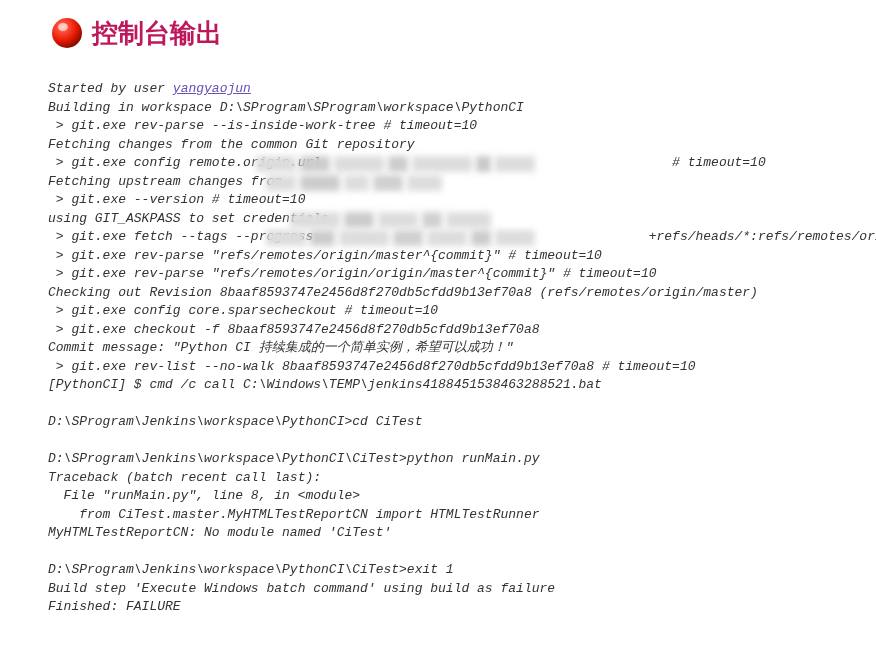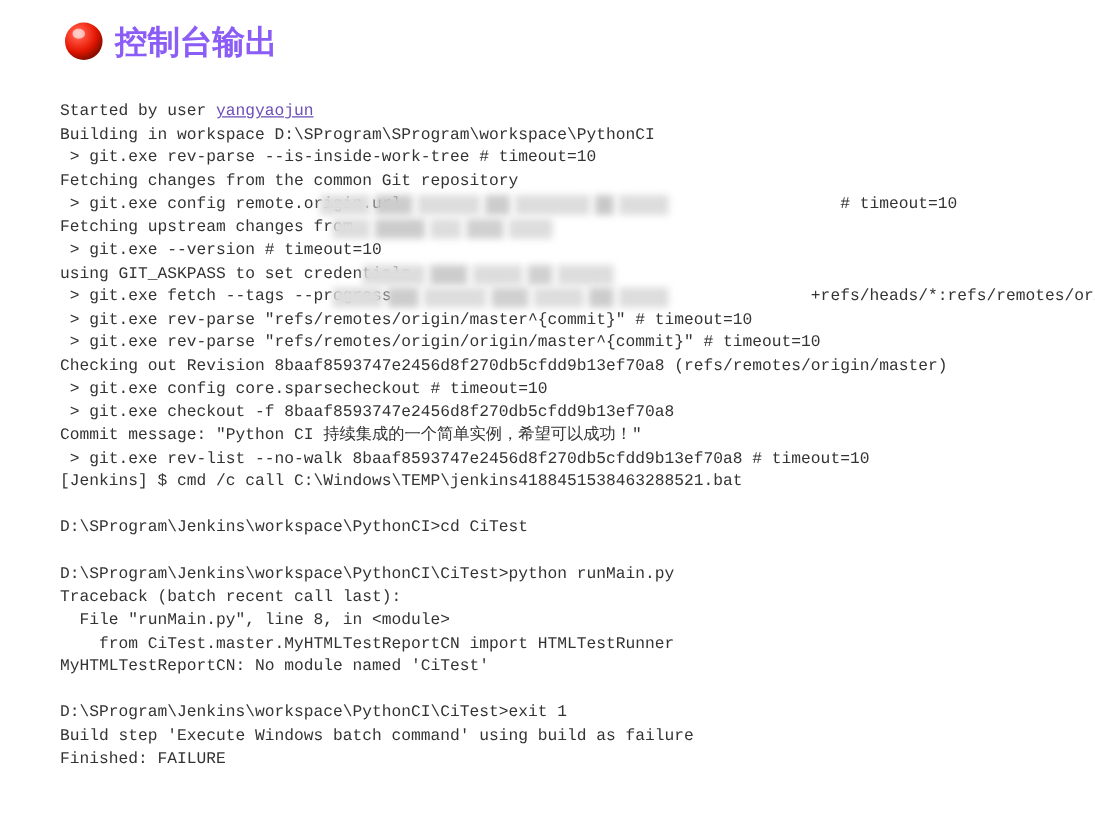--- a/index.html
+++ b/index.html
@@ -19,35 +19,35 @@
       width: 38px;
       height: 38px;
       margin-right: 6px;
       display: inline-flex;
       align-items: center;
       justify-content: center;
     }
     .title {
       font-size: 26px;
       font-weight: bold;
-      color: #8b5cf6;
+      color: #be185d;
     }
     .console {
       font-family: "Courier New", Courier, monospace;
       font-size: 13px;
       line-height: 18.5px;
       color: #333;
       white-space: pre;
       position: relative;
     }
     .console a {
       color: #6b4eb7;
       text-decoration: underline;
     }
-    .line { position: relative; }
+    .line { position: relative; font-style: italic; }
     .blur1 { left: 208px; width: 348px; }
     .blur2 { left: 218px; width: 220px; }
     .blur3 { left: 242px; width: 242px; }
     .blur4 { left: 218px; width: 322px; }
     .blur-chunk {
       position: absolute;
       display: flex;
       gap: 4px;
       top: 1px;
       height: 16px;
@@ -89,21 +89,21 @@
 <span class="line"> &gt; git.exe --version # timeout=10</span>
 <span class="line"><span>using GIT_ASKPASS to set credentials </span><span class="blur-chunk blur3"><span style="width:50px"></span><span style="width:30px;background:#ccc"></span><span style="width:40px"></span><span style="width:20px;background:#d0d0d0"></span><span style="width:45px"></span></span></span>
 <span class="line"><span> &gt; git.exe fetch --tags --progress                                           +refs/heads/*:refs/remotes/origin/*</span><span class="blur-chunk blur4"><span style="width:40px"></span><span style="width:25px;background:#ccc"></span><span style="width:50px"></span><span style="width:30px;background:#d0d0d0"></span><span style="width:40px"></span><span style="width:20px;background:#ccc"></span><span style="width:40px"></span></span></span>
 <span class="line"> &gt; git.exe rev-parse "refs/remotes/origin/master^{commit}" # timeout=10</span>
 <span class="line"> &gt; git.exe rev-parse "refs/remotes/origin/origin/master^{commit}" # timeout=10</span>
 <span class="line">Checking out Revision 8baaf8593747e2456d8f270db5cfdd9b13ef70a8 (refs/remotes/origin/master)</span>
 <span class="line"> &gt; git.exe config core.sparsecheckout # timeout=10</span>
 <span class="line"> &gt; git.exe checkout -f 8baaf8593747e2456d8f270db5cfdd9b13ef70a8</span>
 <span class="line">Commit message: "Python CI 持续集成的一个简单实例，希望可以成功！"</span>
 <span class="line"> &gt; git.exe rev-list --no-walk 8baaf8593747e2456d8f270db5cfdd9b13ef70a8 # timeout=10</span>
-<span class="line">[Jenkins] $ cmd /c call C:\Windows\TEMP\jenkins4188451538463288521.bat</span>
+<span class="line">[PythonCI] $ cmd /c call C:\Windows\TEMP\jenkins4188451538463288521.bat</span>
 <span class="line"></span>
 <span class="line">D:\SProgram\Jenkins\workspace\PythonCI&gt;cd CiTest</span>
 <span class="line"></span>
 <span class="line">D:\SProgram\Jenkins\workspace\PythonCI\CiTest&gt;python runMain.py</span>
 <span class="line">Traceback (batch recent call last):</span>
 <span class="line">  File "runMain.py", line 8, in &lt;module&gt;</span>
 <span class="line">    from CiTest.master.MyHTMLTestReportCN import HTMLTestRunner</span>
 <span class="line">MyHTMLTestReportCN: No module named 'CiTest'</span>
 <span class="line"></span>
 <span class="line">D:\SProgram\Jenkins\workspace\PythonCI\CiTest&gt;exit 1</span>

